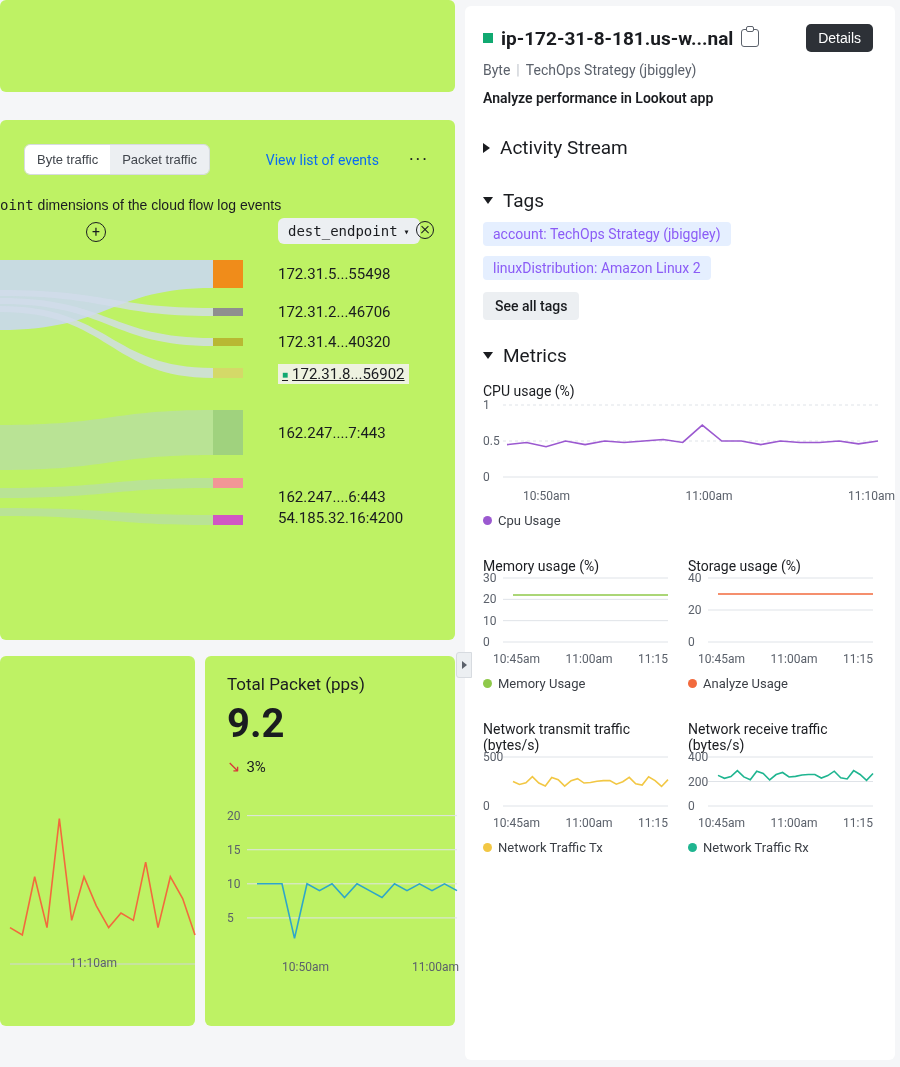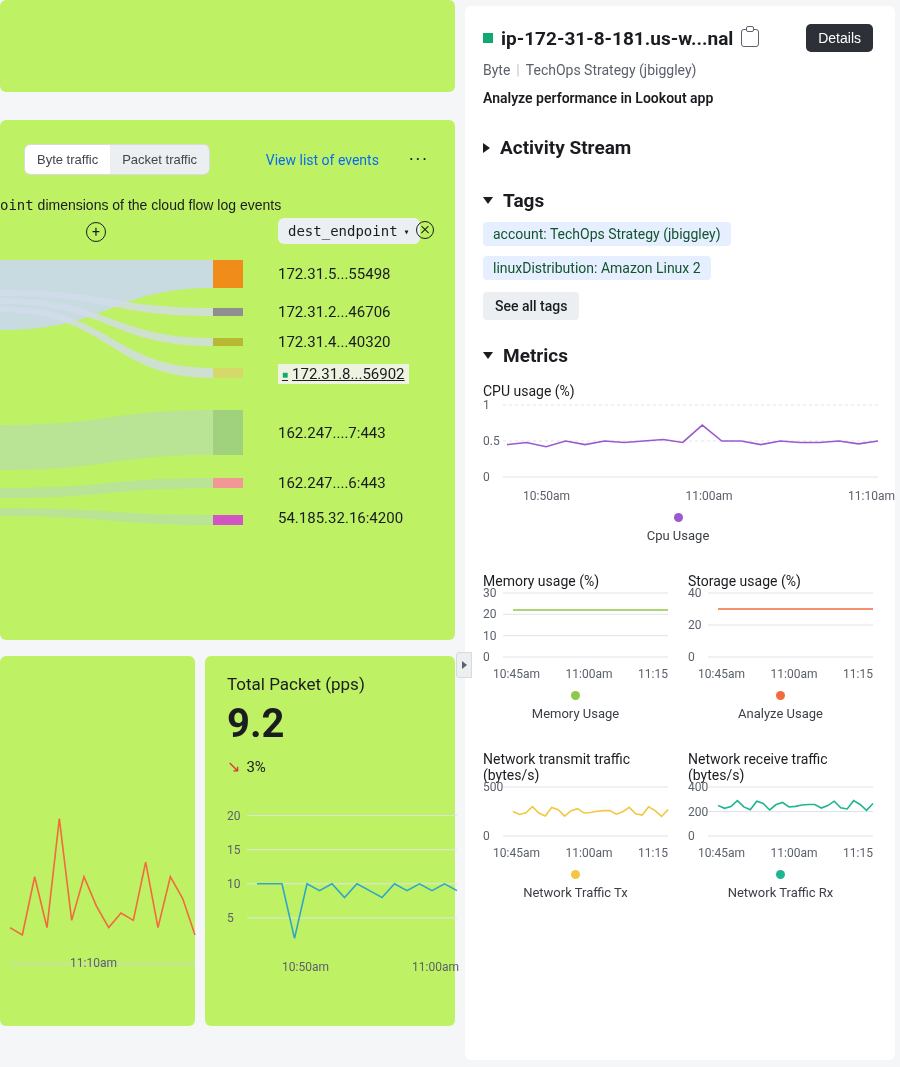--- a/index.html
+++ b/index.html
@@ -102,37 +102,37 @@
 .packet-card h3 { font-size: 17px; font-weight: 400; margin-bottom: 6px;}
 .big-num { font-size: 40px; font-weight: 700; }
 .delta { display: flex; align-items: center; gap: 6px; margin-top: 10px; font-size: 15px; color: #1a1c20;}
 .arrow-dn { color: #d8383a; font-size: 16px; transform: rotate(0deg);}
 .mini-chart-card {
   position: absolute; left: 0; top: 656px; width: 195px; height: 370px;
   padding: 18px 10px;
 }
 .axis-tick { font-size: 12px; fill: #5b616b; }
 .chart-tick-label { position:absolute; font-size:12px; color:#5b616b; }
-.chart-legend { font-size:13px; color:#3b3f46; display:flex; align-items:center; gap:6px; margin-top:10px;flex-direction:column;}
+.chart-legend { font-size:13px; color:#3b3f46; display:flex; align-items:center; gap:6px; margin-top:10px;}
 .legend-dot { width:9px; height:9px; border-radius:50%; display:inline-block;}
 
 
 .host-row { display: flex; align-items: center; gap: 8px; }
 .status-sq { width:10px; height:10px; background:#11a971; display:inline-block;}
 .host-name { font-size: 19px; font-weight: 700; }
 .clip-icon { width:18px; height:18px; border:1.4px solid #5b616b; border-radius:3px; position:relative; cursor:pointer;}
 .clip-icon:before{content:"";position:absolute;left:4px;top:-4px;width:6px;height:4px;border:1.4px solid #5b616b;border-radius:2px;background:#fff;}
 .details-btn { background:#2d3137; color:#fff; border:none; border-radius:5px; padding:6px 12px; font-size:14px; font-weight:500; margin-left:auto; cursor:pointer;}
 .breadcrumb { font-size:14px; color:#5b616b; margin-top:10px;}
 .breadcrumb .sep { margin:0 6px; color:#c0c5cc;}
 .analyze-link { font-size:14px; font-weight:600; color:#1a1c20; margin-top:12px; display:block;}
-.section-h { font-size:19px; font-weight:700; display:flex; align-items:center; gap:10px; margin-top:30px; cursor:pointer;}
+.section-h { font-size:19px; font-weight:400; display:flex; align-items:center; gap:10px; margin-top:30px; cursor:pointer;}
 .chev-r { width:0;height:0;border-top:5px solid transparent;border-bottom:5px solid transparent;border-left:7px solid #1a1c20;}
 .chev-d { width:0;height:0;border-left:5px solid transparent;border-right:5px solid transparent;border-top:7px solid #1a1c20;}
-.tag-pill { display:inline-block; background:#e5efff; color:#14532d; font-size:14px; padding:4px 10px; border-radius:4px; margin:10px 6px 0 0; cursor:pointer;}
+.tag-pill { display:inline-block; background:#e5efff; color:#8b5cf6; font-size:14px; padding:4px 10px; border-radius:4px; margin:10px 6px 0 0; cursor:pointer;}
 .see-all { display:inline-block; background:#eceff2; color:#1a1c20; font-size:14px; padding:6px 12px; border-radius:4px; margin-top:12px; cursor:pointer; font-weight:500;}
 .metric-block { margin-top:16px; }
 .metric-title { font-size:14px; color:#1a1c20; margin-bottom:4px;}
 .small-chart { height:80px; position:relative;}
 .metric-row { display:flex; gap:20px; margin-top:30px;}
 .metric-col { flex:1; }
 .side-expand { position:absolute; left:456px; top:652px; width:16px; height:26px; background:#eceff2; border:1px solid #d7dbe0; border-radius:3px 0 0 3px; display:flex; align-items:center; justify-content:center; cursor:pointer; z-index:10;}
 .side-expand:before{content:"";width:0;height:0;border-top:4px solid transparent;border-bottom:4px solid transparent;border-left:5px solid #5b616b;}
 svg { overflow: visible; }
 </style>
@@ -166,21 +166,21 @@
         <div class="end-label" style="top: 5px;">172.31.5...55498</div>
         <div class="color-block" style="top: 48px; height: 8px; background: rgb(143, 143, 143);"></div>
         <div class="end-label" style="top: 43px;">172.31.2...46706</div>
         <div class="color-block" style="top: 78px; height: 8px; background: rgb(184, 184, 51);"></div>
         <div class="end-label" style="top: 73px;">172.31.4...40320</div>
         <div class="color-block" style="top: 108px; height: 10px; background: rgb(212, 217, 104);"></div>
         <div class="end-label sel" style="top: 104px;">172.31.8...56902</div>
         <div class="color-block" style="top: 150px; height: 45px; background: rgb(160, 210, 126);"></div>
         <div class="end-label" style="top: 163.5px;">162.247....7:443</div>
         <div class="color-block" style="top: 218px; height: 10px; background: rgb(242, 150, 150);"></div>
-        <div class="end-label" style="top: 214px;">162.247....6:443</div>
+        <div class="end-label" style="top: 228px;">162.247....6:443</div>
         <div class="color-block" style="top: 255px; height: 10px; background: rgb(209, 86, 196);"></div>
         <div class="end-label" style="top: 249px;">54.185.32.16:4200</div>
         <svg width="213" height="280" style="position: absolute; left: 0px; top: 0px;">
           <path d="M0,0 C110,0 110,0 213,0 L213,28 C110,28 110,70 0,70 Z" fill="#c9d8ee" opacity="0.9"></path>
           <path d="M0,30 C110,30 110,48 213,48 L213,56 C110,56 110,36 0,36 Z" fill="#d2dceb" opacity="0.8"></path>
           <path d="M0,38 C110,38 110,78 213,78 L213,86 C110,86 110,44 0,44 Z" fill="#d2dceb" opacity="0.8"></path>
           <path d="M0,46 C110,46 110,108 213,108 L213,118 C110,118 110,52 0,52 Z" fill="#d2dceb" opacity="0.8"></path>
           <path d="M0,165 C110,165 110,150 213,150 L213,195 C110,195 110,210 0,210 Z" fill="#b8e09e" opacity="0.85"></path>
           <path d="M0,228 C110,228 110,218 213,218 L213,228 C110,228 110,238 0,238 Z" fill="#b8e09e" opacity="0.85"></path>
           <path d="M0,248 C110,248 110,255 213,255 L213,265 C110,265 110,256 0,256 Z" fill="#b8e09e" opacity="0.85"></path>

